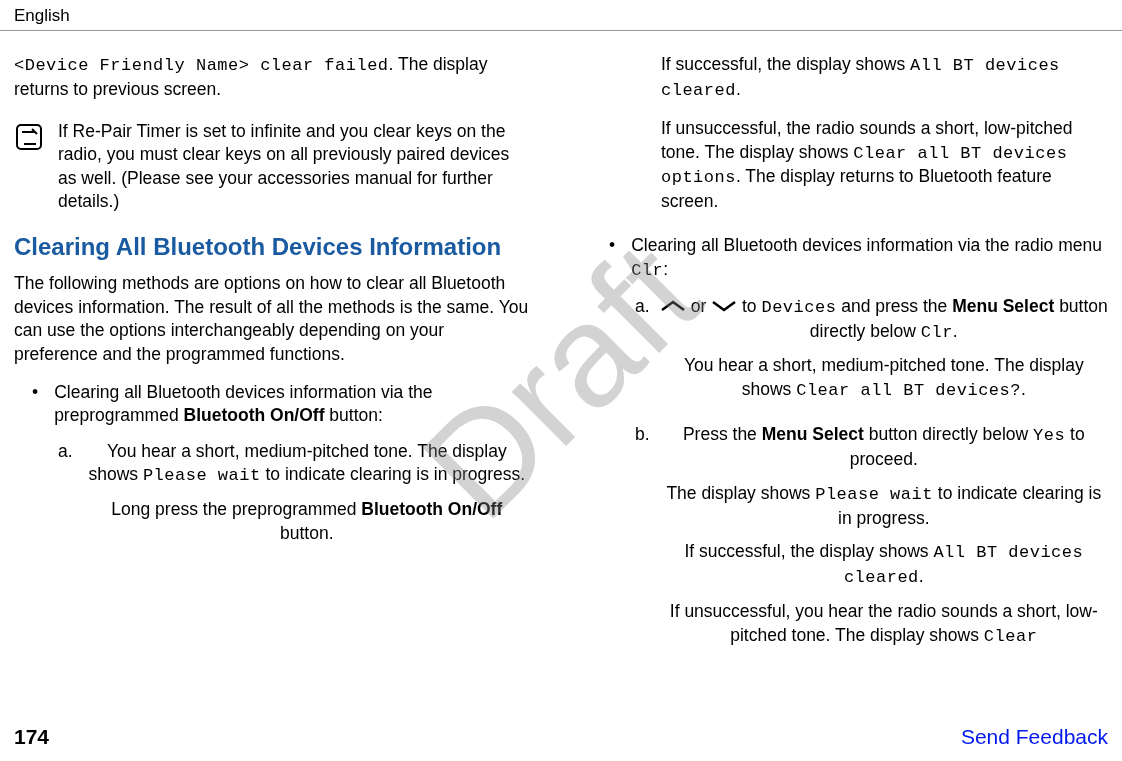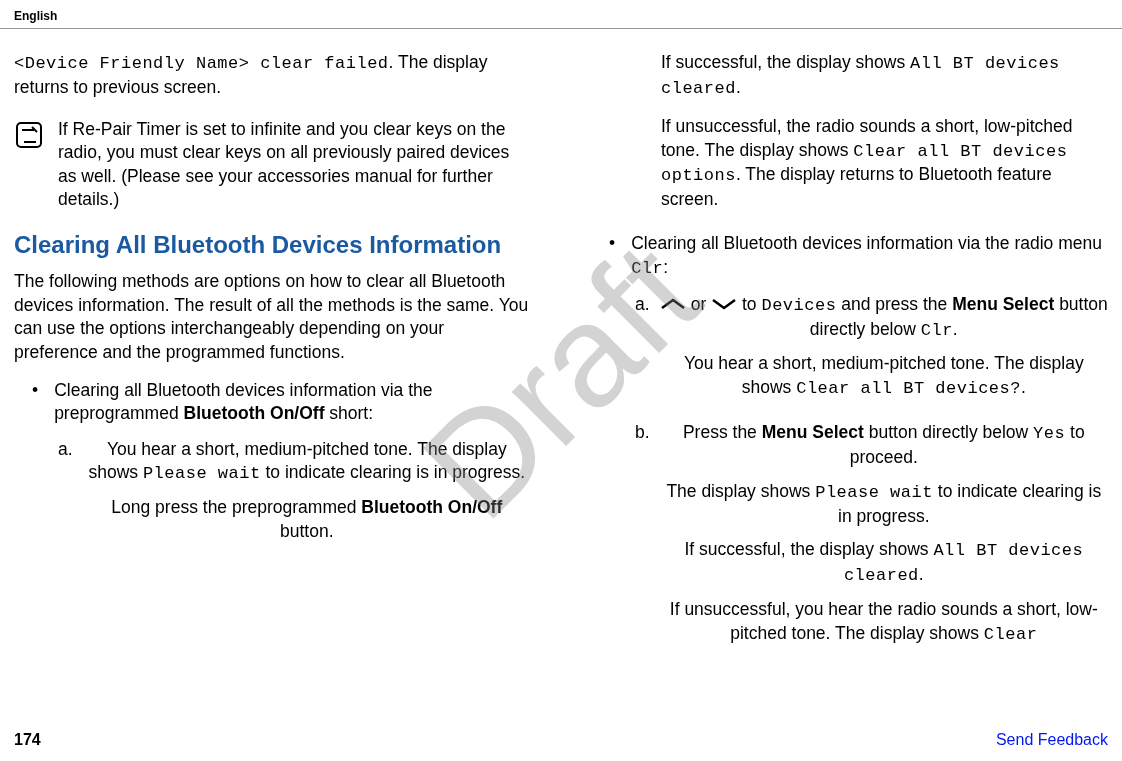--- a/index.html
+++ b/index.html
@@ -13,22 +13,22 @@
       height: 761px;
       background: #fff;
       position: relative;
       overflow: hidden;
     }
     .header {
       border-bottom: 1px solid #999;
       padding: 6px 14px 4px;
     }
     .header-text {
-      font-weight: bold;
-      font-size: 12px;
+      font-weight: normal;
+      font-size: 17px;
       color: #000;
     }
     .content {
       display: flex;
       padding: 22px 14px 0;
       gap: 60px;
       position: relative;
     }
     .column {
       flex: 1;
@@ -91,21 +91,21 @@
       font-weight: bold;
     }
     .footer {
       position: absolute;
       bottom: 12px;
       left: 0;
       right: 0;
       display: flex;
       justify-content: space-between;
       padding: 0 14px;
-      font-size: 16px;
+      font-size: 21px;
     }
     .page-number {
       font-weight: bold;
     }
     .feedback-link {
       color: #0018ee;
     }
     .watermark {
       position: absolute;
       left: 50%;
@@ -152,21 +152,21 @@
       </div>
     </div>
 
     <h2 class="section-heading">Clearing All Bluetooth Devices Information</h2>
 
     <p class="para">The following methods are options on how to clear all Bluetooth devices information. The result of all the methods is the same. You can use the options interchangeably depending on your preference and the programmed functions.</p>
 
     <div class="list-bullet">
       <span class="bullet-char">•</span>
       <div>
-        <span>Clearing all Bluetooth devices information via the preprogrammed </span><span class="bold">Bluetooth On/Off</span><span> short:</span>
+        <span>Clearing all Bluetooth devices information via the preprogrammed </span><span class="bold">Bluetooth On/Off</span><span> button:</span>
       </div>
     </div>
 
     <div class="step">
       <span class="step-label">a.</span>
       <div class="step-body">
         <p>
           <span>You hear a short, medium-pitched tone. The display shows </span><span class="mono">Please wait</span><span> to indicate clearing is in progress.</span>
         </p>
         <p>

